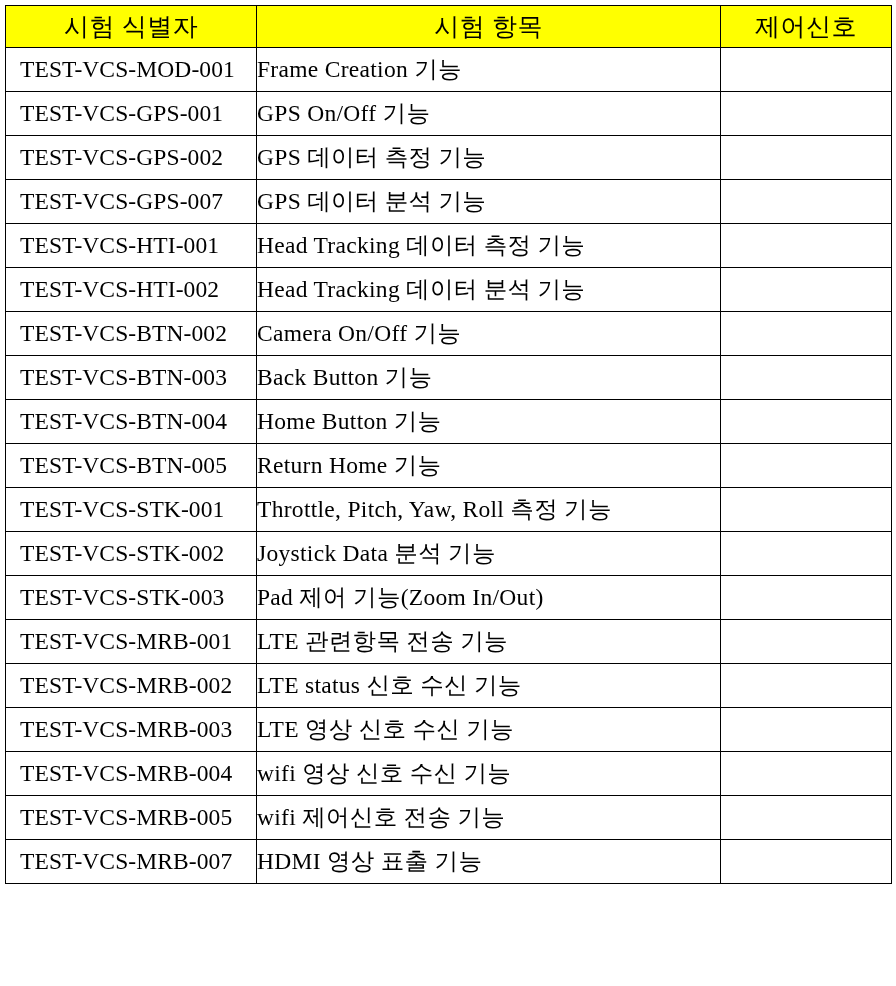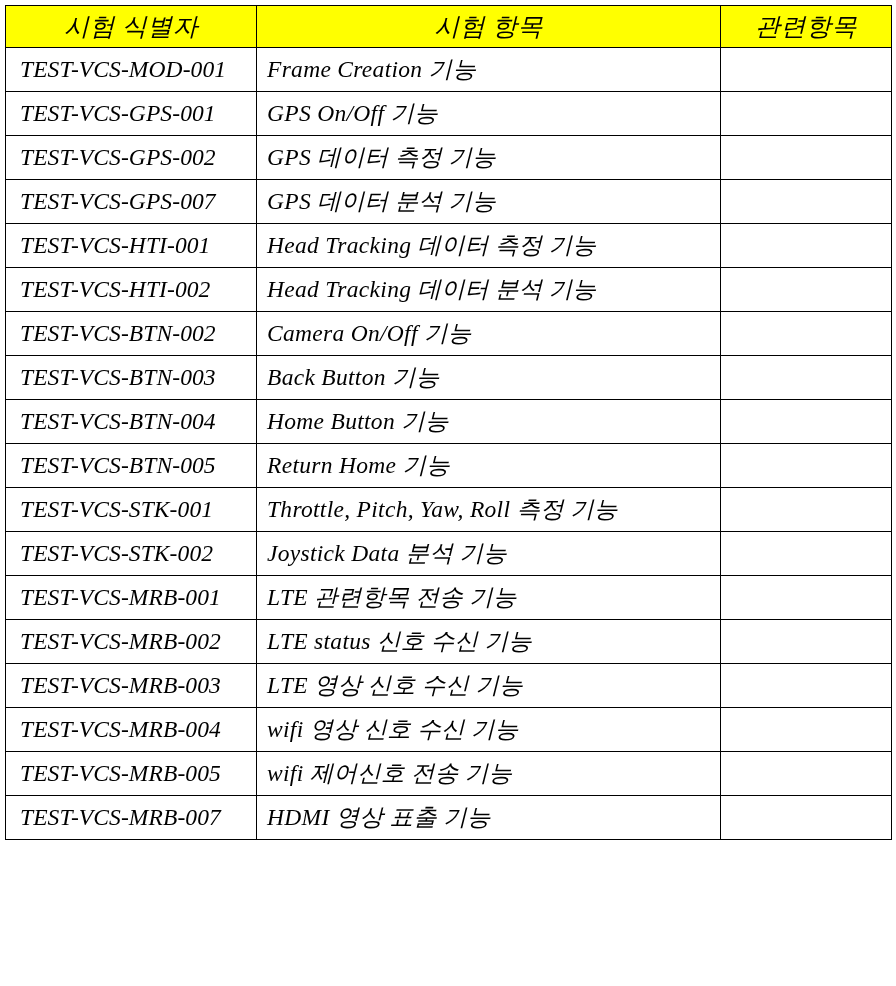--- a/index.html
+++ b/index.html
@@ -18,21 +18,20 @@
   #table-wrap {
     position: absolute;
     left: 5px;
     top: 5px;
     width: 886px;
   }
   table.spec-table {
     border-collapse: collapse;
     table-layout: fixed;
     width: 886px;
-    font-style: italic;
   }
   table.spec-table col.c-id    { width: 251px; }
   table.spec-table col.c-item  { width: 464px; }
   table.spec-table col.c-rel   { width: 171px; }
 
   table.spec-table th,
   table.spec-table td {
     border: 1.6px solid #000000;
     padding: 0;
     margin: 0;
@@ -59,21 +58,20 @@
     font-size: 23.5px;
     line-height: 43px;
     white-space: nowrap;
     overflow: hidden;
   }
   tbody td.cell-id {
     padding-left: 14px;
     letter-spacing: 0.1px;
   }
   tbody td.cell-item {
-    padding-left: 10px;
     letter-spacing: 0.3px;
   }
   tbody td.cell-rel {
     padding-left: 8px;
   }
 </style>
 </head>
 <body>
 
 <div id="table-wrap">
@@ -85,21 +83,21 @@
     </colgroup>
     <thead>
       <tr>
         <th>
           <span class="hdr-txt">시험 식별자</span>
         </th>
         <th>
           <span class="hdr-txt">시험 항목</span>
         </th>
         <th>
-          <span class="hdr-txt">관련항목</span>
+          <span class="hdr-txt">제어신호</span>
         </th>
       </tr>
     </thead>
     <tbody id="table-body">
         <tr>
           <td class="cell-id">TEST-VCS-MOD-001</td>
           <td class="cell-item">Frame Creation 기능</td>
           <td class="cell-rel"></td>
         </tr>
         <tr>
@@ -151,20 +149,25 @@
           <td class="cell-id">TEST-VCS-STK-001</td>
           <td class="cell-item">Throttle, Pitch, Yaw, Roll 측정 기능</td>
           <td class="cell-rel"></td>
         </tr>
         <tr>
           <td class="cell-id">TEST-VCS-STK-002</td>
           <td class="cell-item">Joystick Data 분석 기능</td>
           <td class="cell-rel"></td>
         </tr>
         <tr>
+          <td class="cell-id">TEST-VCS-STK-003</td>
+          <td class="cell-item">Pad 제어 기능(Zoom In/Out)</td>
+          <td class="cell-rel"></td>
+        </tr>
+        <tr>
           <td class="cell-id">TEST-VCS-MRB-001</td>
           <td class="cell-item">LTE 관련항목 전송 기능</td>
           <td class="cell-rel"></td>
         </tr>
         <tr>
           <td class="cell-id">TEST-VCS-MRB-002</td>
           <td class="cell-item">LTE status 신호 수신 기능</td>
           <td class="cell-rel"></td>
         </tr>
         <tr>

